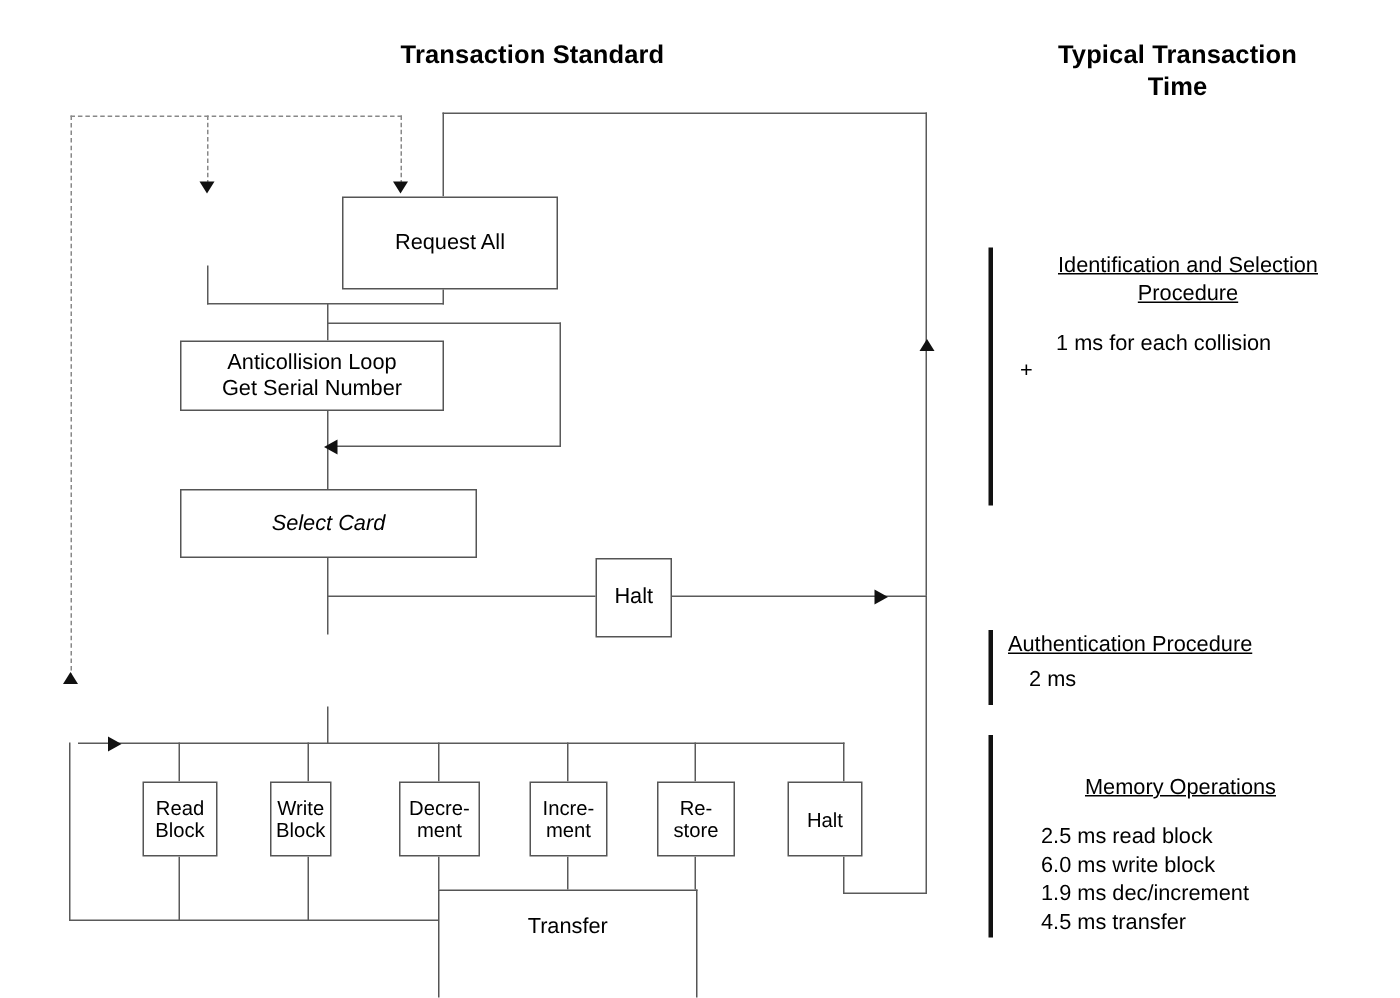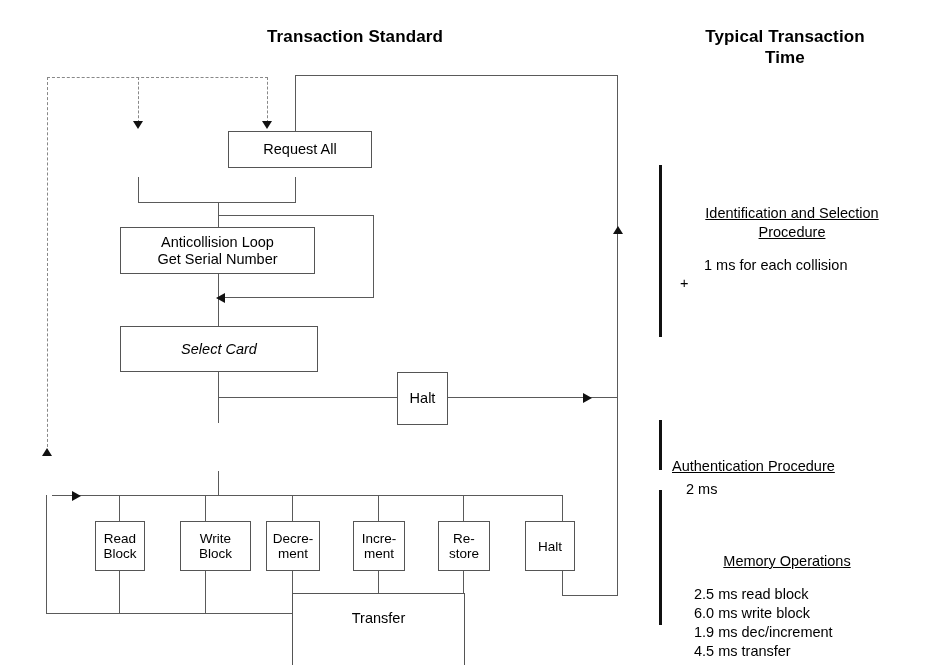--- a/index.html
+++ b/index.html
@@ -22,21 +22,21 @@
   .ar{position:absolute;width:0;height:0;z-index:5;}
   .ar-d{border-left:5px solid transparent;border-right:5px solid transparent;
         border-top:8px solid #111;}
   .ar-u{border-left:5px solid transparent;border-right:5px solid transparent;
         border-bottom:8px solid #111;}
   .ar-l{border-top:5px solid transparent;border-bottom:5px solid transparent;
         border-right:9px solid #111;}
   .ar-r{border-top:5px solid transparent;border-bottom:5px solid transparent;
         border-left:9px solid #111;}
   .bar{position:absolute;width:2.6px;background:#111;z-index:3;}
-  .grp{position:absolute;margin-top:36px;}
+  .grp{position:absolute;}
   .ghead{font-size:14.5px;text-decoration:underline;text-align:center;
          line-height:19px;white-space:pre-line;}
   .gline{font-size:14.5px;line-height:19px;white-space:pre;}
   .plus{position:absolute;font-size:14.5px;}
 </style>
 </head>
 <body>
 
 <div id="stage">
 
@@ -50,30 +50,30 @@
   <div class="ar ar-d" style="left:133px;top:121px;"></div>
   <div class="dash-v" style="left:267px;top:77px;height:46px;"></div>
   <div class="ar ar-d" style="left:262px;top:121px;"></div>
   <div class="ar ar-u" style="left:42px;top:448px;"></div>
 
   <div class="lnh ln" style="left:295px;top:75px;width:323px;"></div>
   <div class="lnv ln" style="left:617px;top:75px;height:322px;"></div>
   <div class="ar ar-u" style="left:613px;top:226px;"></div>
   <div class="lnv ln" style="left:295px;top:75px;height:56px;"></div>
 
-  <div class="box" style="left:228px;top:131px;width:144px;height:37px;">
+  <div class="box" style="left:228px;top:131px;width:144px;height:62px;">
     <span>Request All</span>
   </div>
 
   <div class="lnv ln" style="left:138px;top:177px;height:26px;"></div>
   <div class="lnv ln" style="left:295px;top:177px;height:26px;"></div>
   <div class="lnh ln" style="left:138px;top:202px;width:158px;"></div>
   <div class="lnv ln" style="left:218px;top:202px;height:25px;"></div>
 
-  <div class="box" style="left:120px;top:227px;width:195px;height:47px;">
+  <div class="box" style="left:120px;top:227px;width:176px;height:47px;">
     <span style="white-space:pre-line">Anticollision Loop
 Get Serial Number</span>
   </div>
   <div class="lnh ln" style="left:218px;top:215px;width:156px;"></div>
   <div class="lnv ln" style="left:373px;top:215px;height:83px;"></div>
   <div class="lnh ln" style="left:222px;top:297px;width:152px;"></div>
   <div class="ar ar-l" style="left:216px;top:293px;"></div>
   <div class="lnv ln" style="left:218px;top:274px;height:52px;"></div>
 
   <div class="box" style="left:120px;top:326px;width:198px;height:46px;font-style:italic;">
@@ -97,21 +97,21 @@
   <div class="lnv ln" style="left:205px;top:495px;height:26px;"></div>
   <div class="lnv ln" style="left:292px;top:495px;height:26px;"></div>
   <div class="lnv ln" style="left:378px;top:495px;height:26px;"></div>
   <div class="lnv ln" style="left:463px;top:495px;height:26px;"></div>
   <div class="lnv ln" style="left:562px;top:495px;height:26px;"></div>
 
   <div class="box sm" style="left:95px;top:521px;width:50px;height:50px;">
     <span style="white-space:pre-line">Read
 Block</span>
   </div>
-  <div class="box sm" style="left:180px;top:521px;width:71px;height:50px;">
+  <div class="box sm" style="left:180px;top:521px;width:41px;height:50px;">
     <span style="white-space:pre-line">Write
 Block</span>
   </div>
   <div class="box sm" style="left:266px;top:521px;width:54px;height:50px;">
     <span style="white-space:pre-line">Decre-
 ment</span>
   </div>
   <div class="box sm" style="left:353px;top:521px;width:52px;height:50px;">
     <span style="white-space:pre-line">Incre-
 ment</span>

